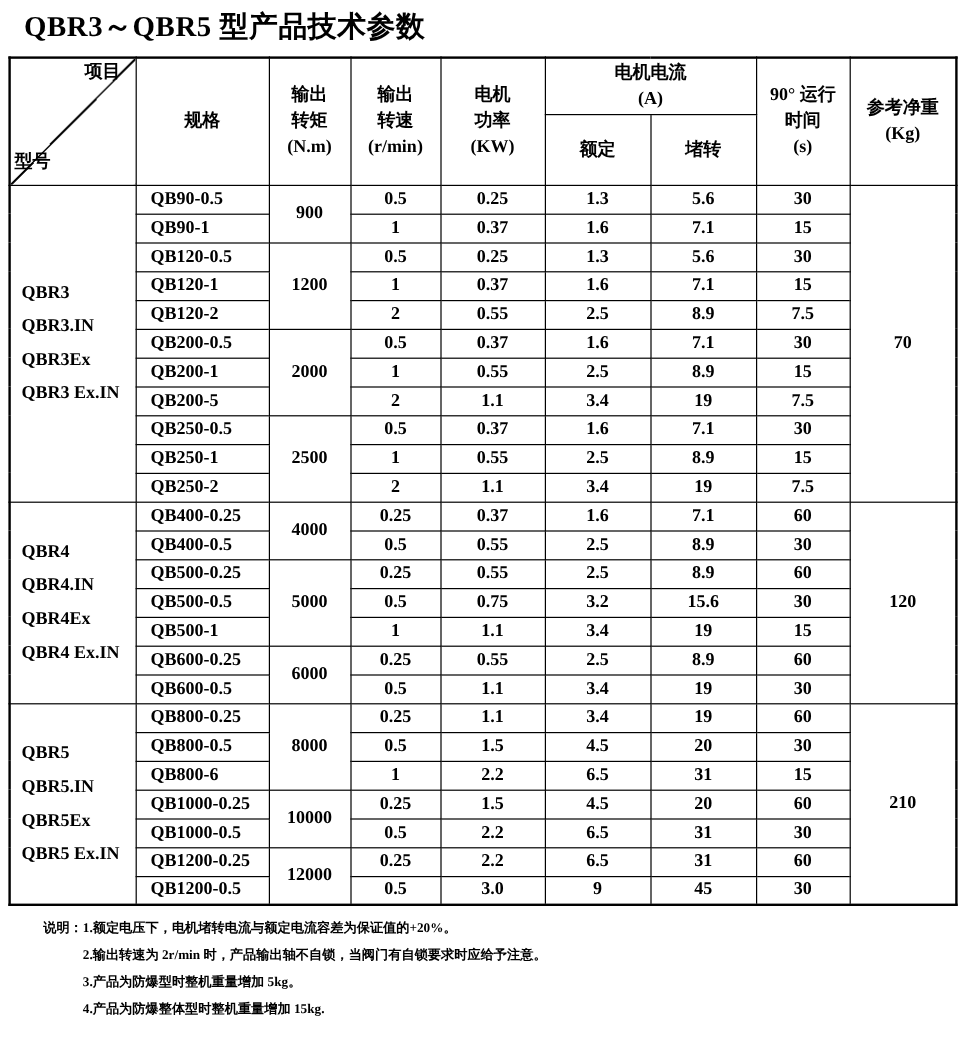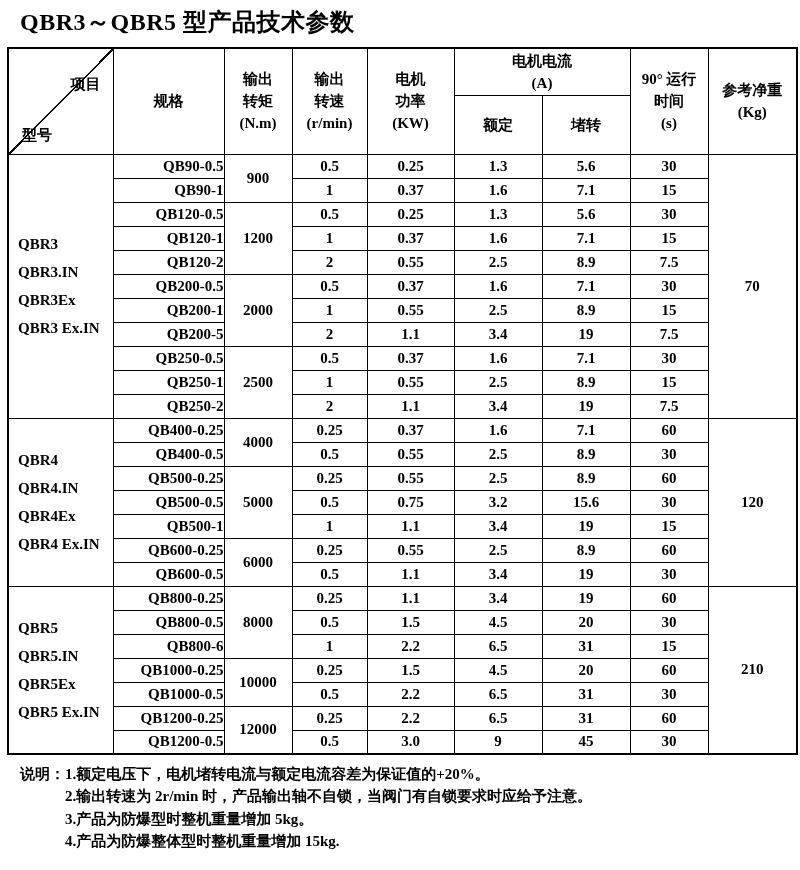--- a/index.html
+++ b/index.html
@@ -31,40 +31,40 @@
     font-weight: bold;
     text-align: center;
     vertical-align: middle;
     white-space: pre-line;
     overflow: hidden;
   }
   .spec-table thead tr.hdr-top { height: 47px; }
   .spec-table thead tr.hdr-sub { height: 59px; }
   .spec-table th { line-height: 22px; }
   .spec-table tbody tr { height: 24px; }
-  .spec-table td.spec-cell { text-align: right; padding-left: 12px; }
+  .spec-table td.spec-cell { text-align: left; padding-left: 12px; }
   .spec-table td.model-cell {
     text-align: left;
     padding-left: 9px;
     line-height: 28px;
   }
   th.diag {
     position: relative;
     background: linear-gradient(to bottom right,
       transparent calc(50% - 0.8px),
       #000 calc(50% - 0.8px),
       #000 calc(50% + 0.8px),
       transparent calc(50% + 0.8px));
   }
-  .diag-top   { position: absolute; top: 24px; right: 12px; }
-  .diag-bottom{ position: absolute; bottom: 8px; left: 13px; }
+  .diag-top   { position: absolute; top: 0; right: 12px; }
+  .diag-bottom{ position: absolute; bottom: 8px; left: 3px; }
   .notes {
     display: flex;
-    margin: 8px 0 0 20px;
-    font-size: 15px;
+    margin: 8px 0 0 36px;
+    font-size: 11px;
     line-height: 22.4px;
   }
   .notes-label { flex: 0 0 auto; }
   .notes-items { flex: 1 1 auto; }
 </style>
 </head>
 <body>
 
 <h1 class="page-title">QBR3～QBR5 型产品技术参数</h1>
 

